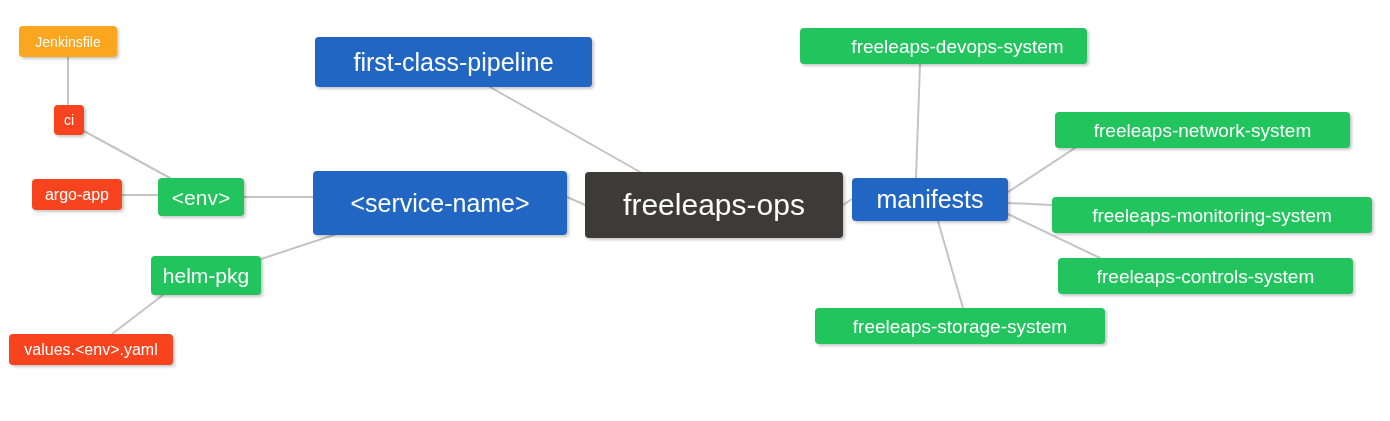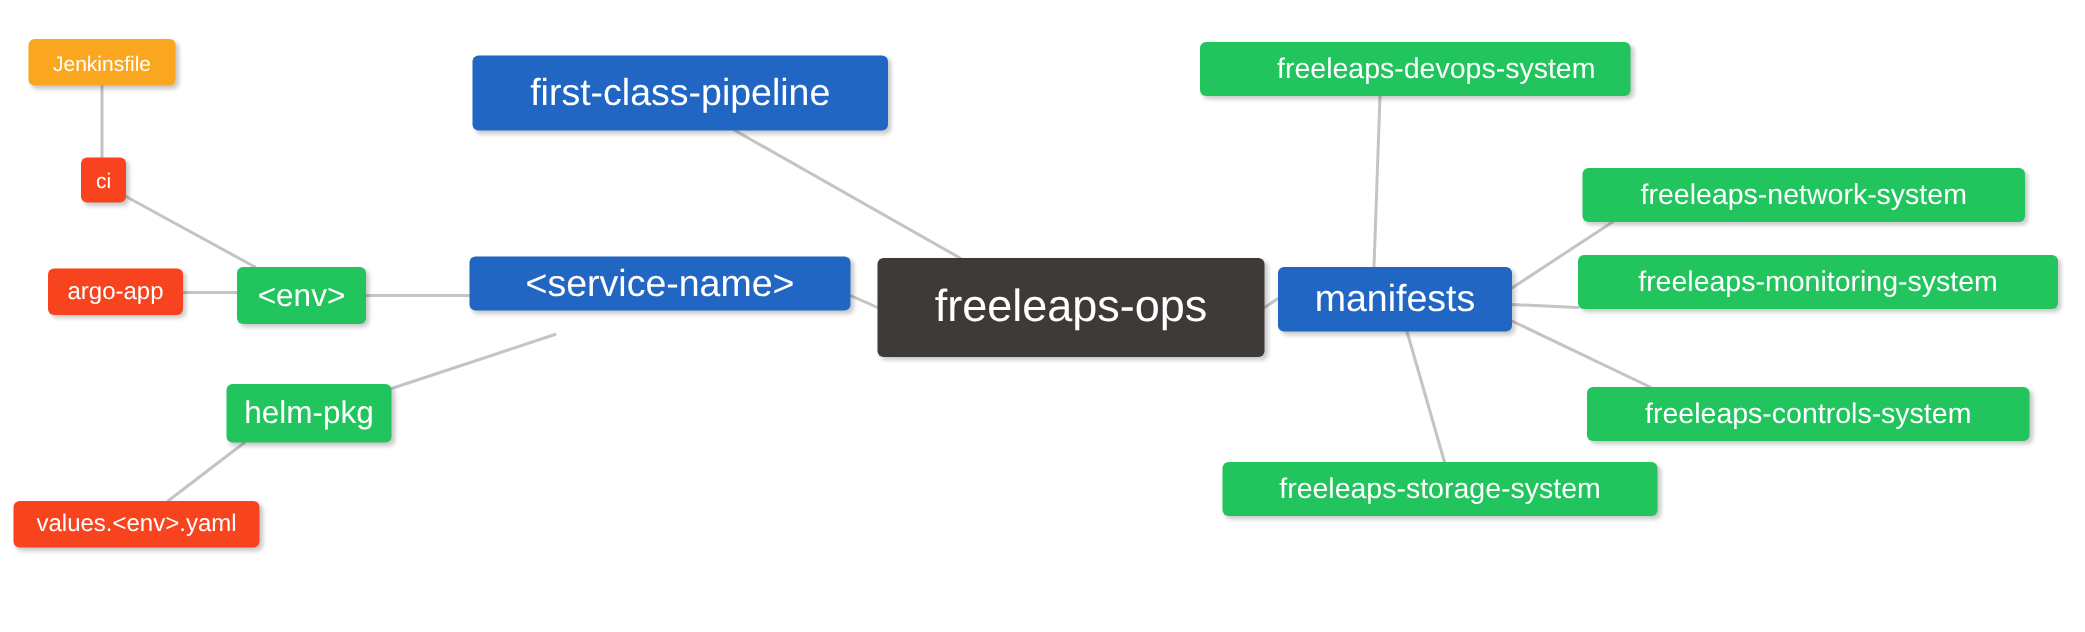--- a/index.html
+++ b/index.html
@@ -57,28 +57,28 @@
       <line x1="370" y1="223" x2="252" y2="262" stroke="#c4c4c4" stroke-width="2" stroke-linecap="round"></line>
       <line x1="163" y1="295" x2="112" y2="334" stroke="#c4c4c4" stroke-width="2" stroke-linecap="round"></line>
       <line x1="916" y1="178" x2="920" y2="64" stroke="#c4c4c4" stroke-width="2" stroke-linecap="round"></line>
       <line x1="1008" y1="192" x2="1075" y2="148" stroke="#c4c4c4" stroke-width="2" stroke-linecap="round"></line>
       <line x1="1008" y1="203" x2="1052" y2="205" stroke="#c4c4c4" stroke-width="2" stroke-linecap="round"></line>
       <line x1="1008" y1="214" x2="1100" y2="258" stroke="#c4c4c4" stroke-width="2" stroke-linecap="round"></line>
       <line x1="938" y1="221" x2="963" y2="308" stroke="#c4c4c4" stroke-width="2" stroke-linecap="round"></line>
     </svg>
   <div id="nodes">
       <div class="node n-root" style="left: 585px; top: 172px; width: 258px; height: 66px; font-size: 30px;">freeleaps-ops</div>
-      <div class="node n-blue" style="left: 313px; top: 171px; width: 254px; height: 36px; font-size: 25px;">&lt;service-name&gt;</div>
+      <div class="node n-blue" style="left: 313px; top: 171px; width: 254px; height: 64px; font-size: 25px;">&lt;service-name&gt;</div>
       <div class="node n-blue" style="left: 315px; top: 37px; width: 277px; height: 50px; font-size: 25px;">first-class-pipeline</div>
       <div class="node n-blue" style="left: 852px; top: 178px; width: 156px; height: 43px; font-size: 25px;">manifests</div>
       <div class="node n-green" style="left: 158px; top: 178px; width: 86px; height: 38px; font-size: 21px;">&lt;env&gt;</div>
       <div class="node n-green" style="left: 151px; top: 256px; width: 110px; height: 39px; font-size: 21px; text-align: center;">helm-pkg</div>
       <div class="node n-orange" style="left: 19px; top: 26px; width: 98px; height: 31px; font-size: 14px;">Jenkinsfile</div>
       <div class="node n-red" style="left: 54px; top: 105px; width: 30px; height: 30px; font-size: 14px;">ci</div>
       <div class="node n-red" style="left: 32px; top: 179px; width: 90px; height: 31px; font-size: 16px;">argo-app</div>
       <div class="node n-red" style="left: 9px; top: 334px; width: 164px; height: 31px; font-size: 16px;">values.&lt;env&gt;.yaml</div>
       <div class="node n-green" style="left: 800px; top: 28px; width: 287px; height: 36px; font-size: 19px; padding-left: 28px;">freeleaps-devops-system</div>
       <div class="node n-green" style="left: 1055px; top: 112px; width: 295px; height: 36px; font-size: 19px;">freeleaps-network-system</div>
-      <div class="node n-green" style="left: 1052px; top: 170px; width: 320px; height: 36px; font-size: 19px;">freeleaps-monitoring-system</div>
+      <div class="node n-green" style="left: 1052px; top: 197px; width: 320px; height: 36px; font-size: 19px;">freeleaps-monitoring-system</div>
       <div class="node n-green" style="left: 1058px; top: 258px; width: 295px; height: 36px; font-size: 19px;">freeleaps-controls-system</div>
       <div class="node n-green" style="left: 815px; top: 308px; width: 290px; height: 36px; font-size: 19px;">freeleaps-storage-system</div>
     </div>
 </div>
 
 </body></html>

